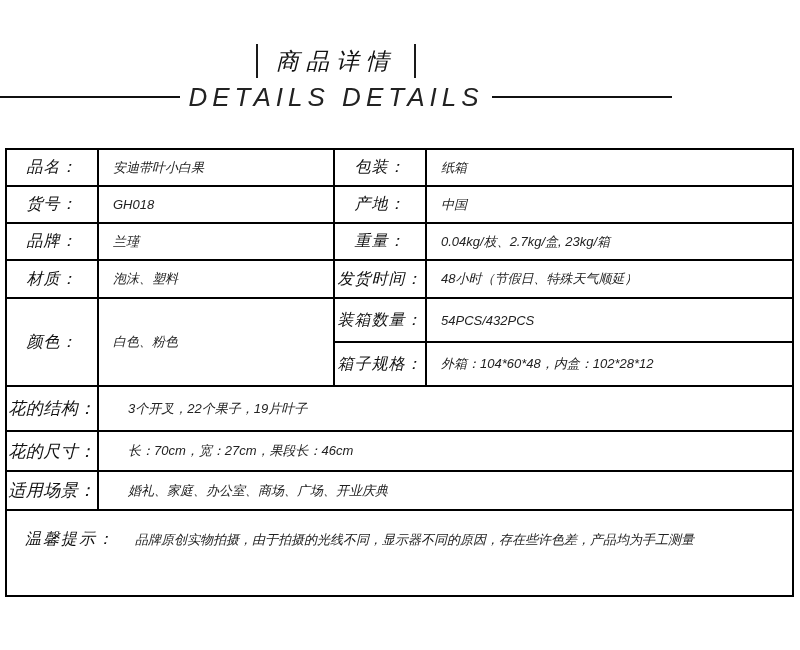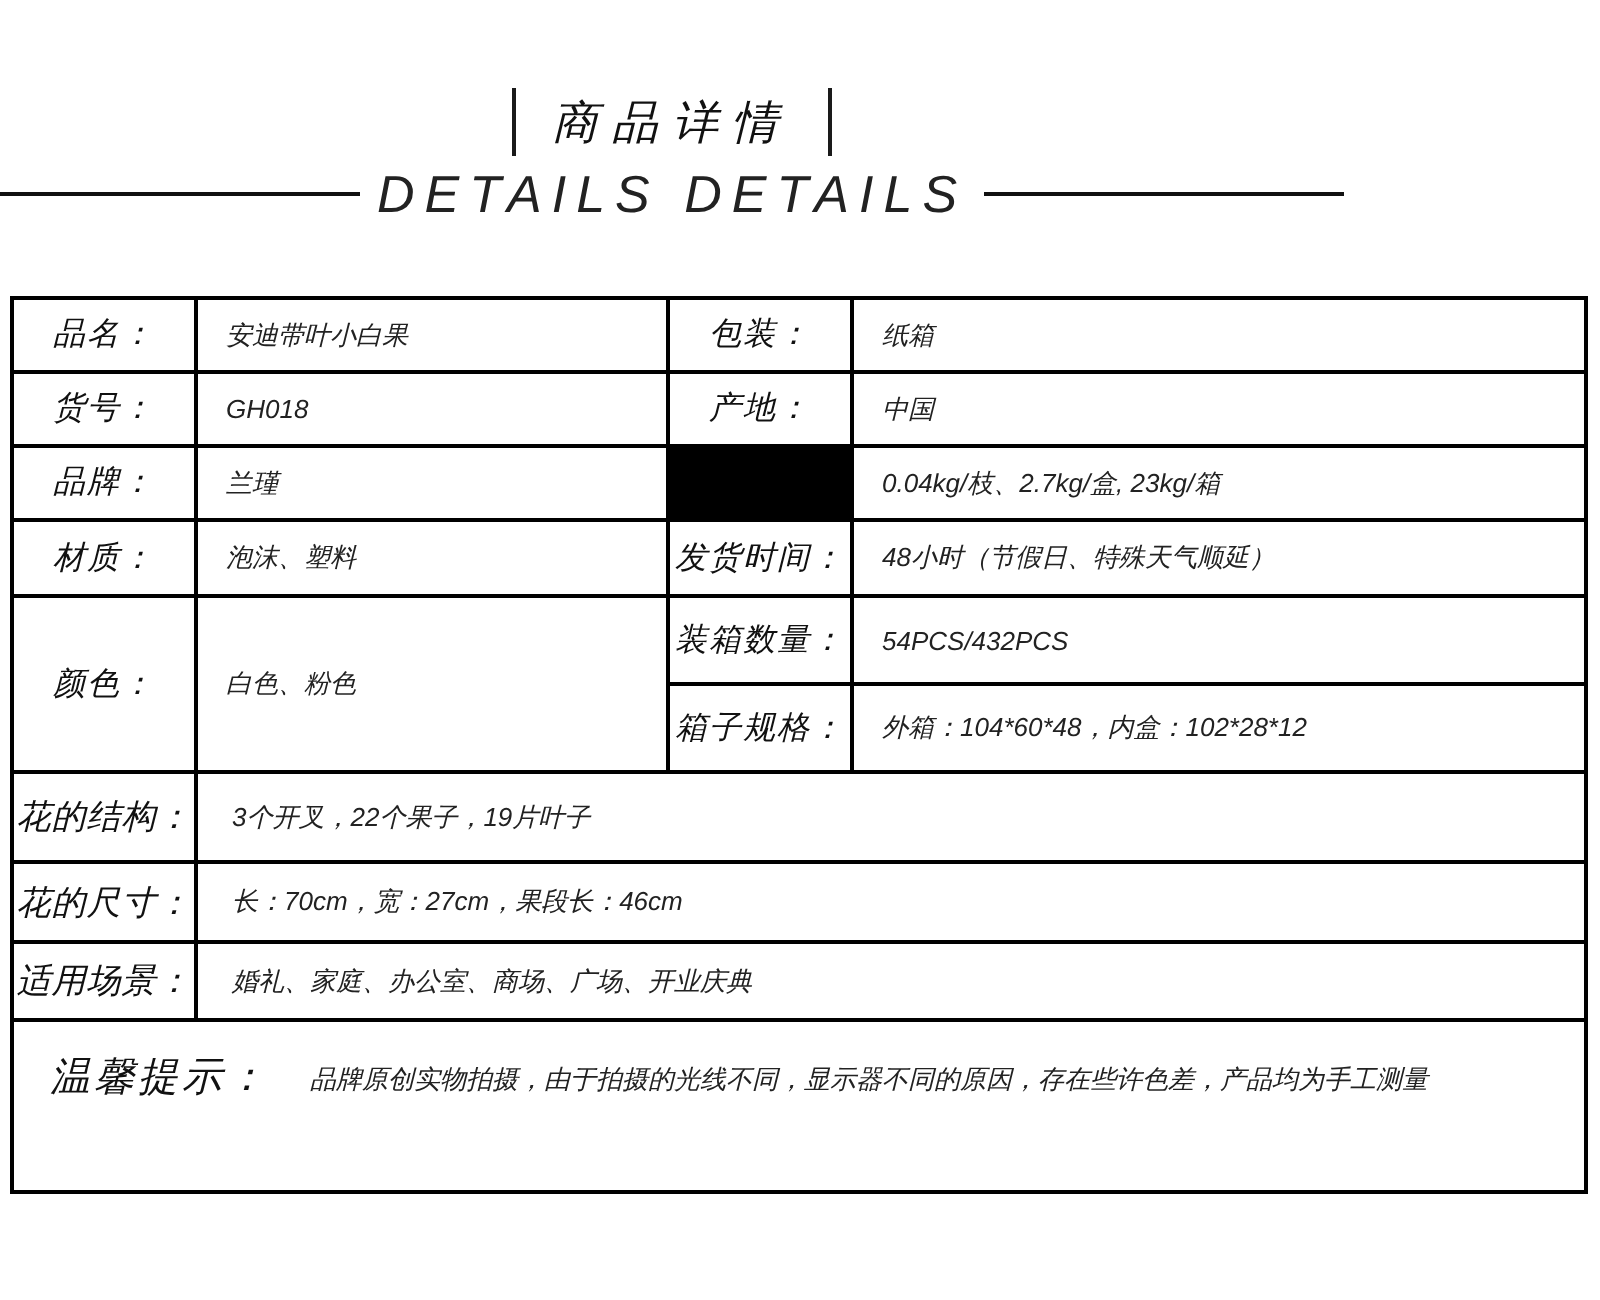--- a/index.html
+++ b/index.html
@@ -20,25 +20,25 @@
   .spec-table {
     margin:36px 0 0 5px; width:789px;
     display:grid; background:#000; padding:2px; gap:2px;
     grid-template-columns:90px 234px 90px 365px;
     grid-template-rows:35px 35px 35px 36px 42px 42px 43px 38px 37px 84px;
   }
   .cell { background:#ffffff; display:flex; align-items:center; overflow:hidden; font-style:italic; }
   .lab  { justify-content:center; font-size:16px; letter-spacing:1px; color:#111; white-space:nowrap; }
   .lab-lg { font-size:17px; letter-spacing:0.5px; }
   .val  { padding-left:14px; font-size:13px; color:#222; white-space:nowrap; }
-  .val-full { padding-left:17px; }
+  .val-full { padding-left:29px; }
 
   
   .notice-cell { background:#fff; display:flex; align-items:flex-start; padding:13px 10px 0 18px; font-style:italic; }
-  .notice-label { font-size:20px; letter-spacing:2px; color:#111; white-space:nowrap; line-height:30px; }
+  .notice-label { font-size:16px; letter-spacing:2px; color:#111; white-space:nowrap; line-height:30px; }
   .notice-text { font-size:13px; color:#222; line-height:31px; margin-left:20px; }
   .notice-text div { white-space:nowrap; }
 </style>
 </head>
 <body>
 
 <div class="header">
   <div class="cn-row">
     <span class="cn-bar"></span>
     <span class="cn-title">商品详情</span>
@@ -58,20 +58,21 @@
   <div class="cell lab" style="grid-area:1/3">包装：</div>
   <div class="cell val" style="grid-area:1/4">纸箱</div>
 
   <div class="cell lab" style="grid-area:2/1">货号：</div>
   <div class="cell val" style="grid-area:2/2">GH018</div>
   <div class="cell lab" style="grid-area:2/3">产地：</div>
   <div class="cell val" style="grid-area:2/4">中国</div>
 
   <div class="cell lab" style="grid-area:3/1">品牌：</div>
   <div class="cell val" style="grid-area:3/2">兰瑾</div>
+  <div class="cell lab" style="grid-area:3/3">重量：</div>
   <div class="cell val" style="grid-area:3/4">0.04kg/枝、2.7kg/盒, 23kg/箱</div>
 
   <div class="cell lab" style="grid-area:4/1">材质：</div>
   <div class="cell val" style="grid-area:4/2">泡沫、塑料</div>
   <div class="cell lab" style="grid-area:4/3">发货时间：</div>
   <div class="cell val" style="grid-area:4/4">48小时（节假日、特殊天气顺延）</div>
 
   <div class="cell lab" style="grid-area:5/1/7/2">颜色：</div>
   <div class="cell val" style="grid-area:5/2/7/3">白色、粉色</div>
   <div class="cell lab" style="grid-area:5/3">装箱数量：</div>

